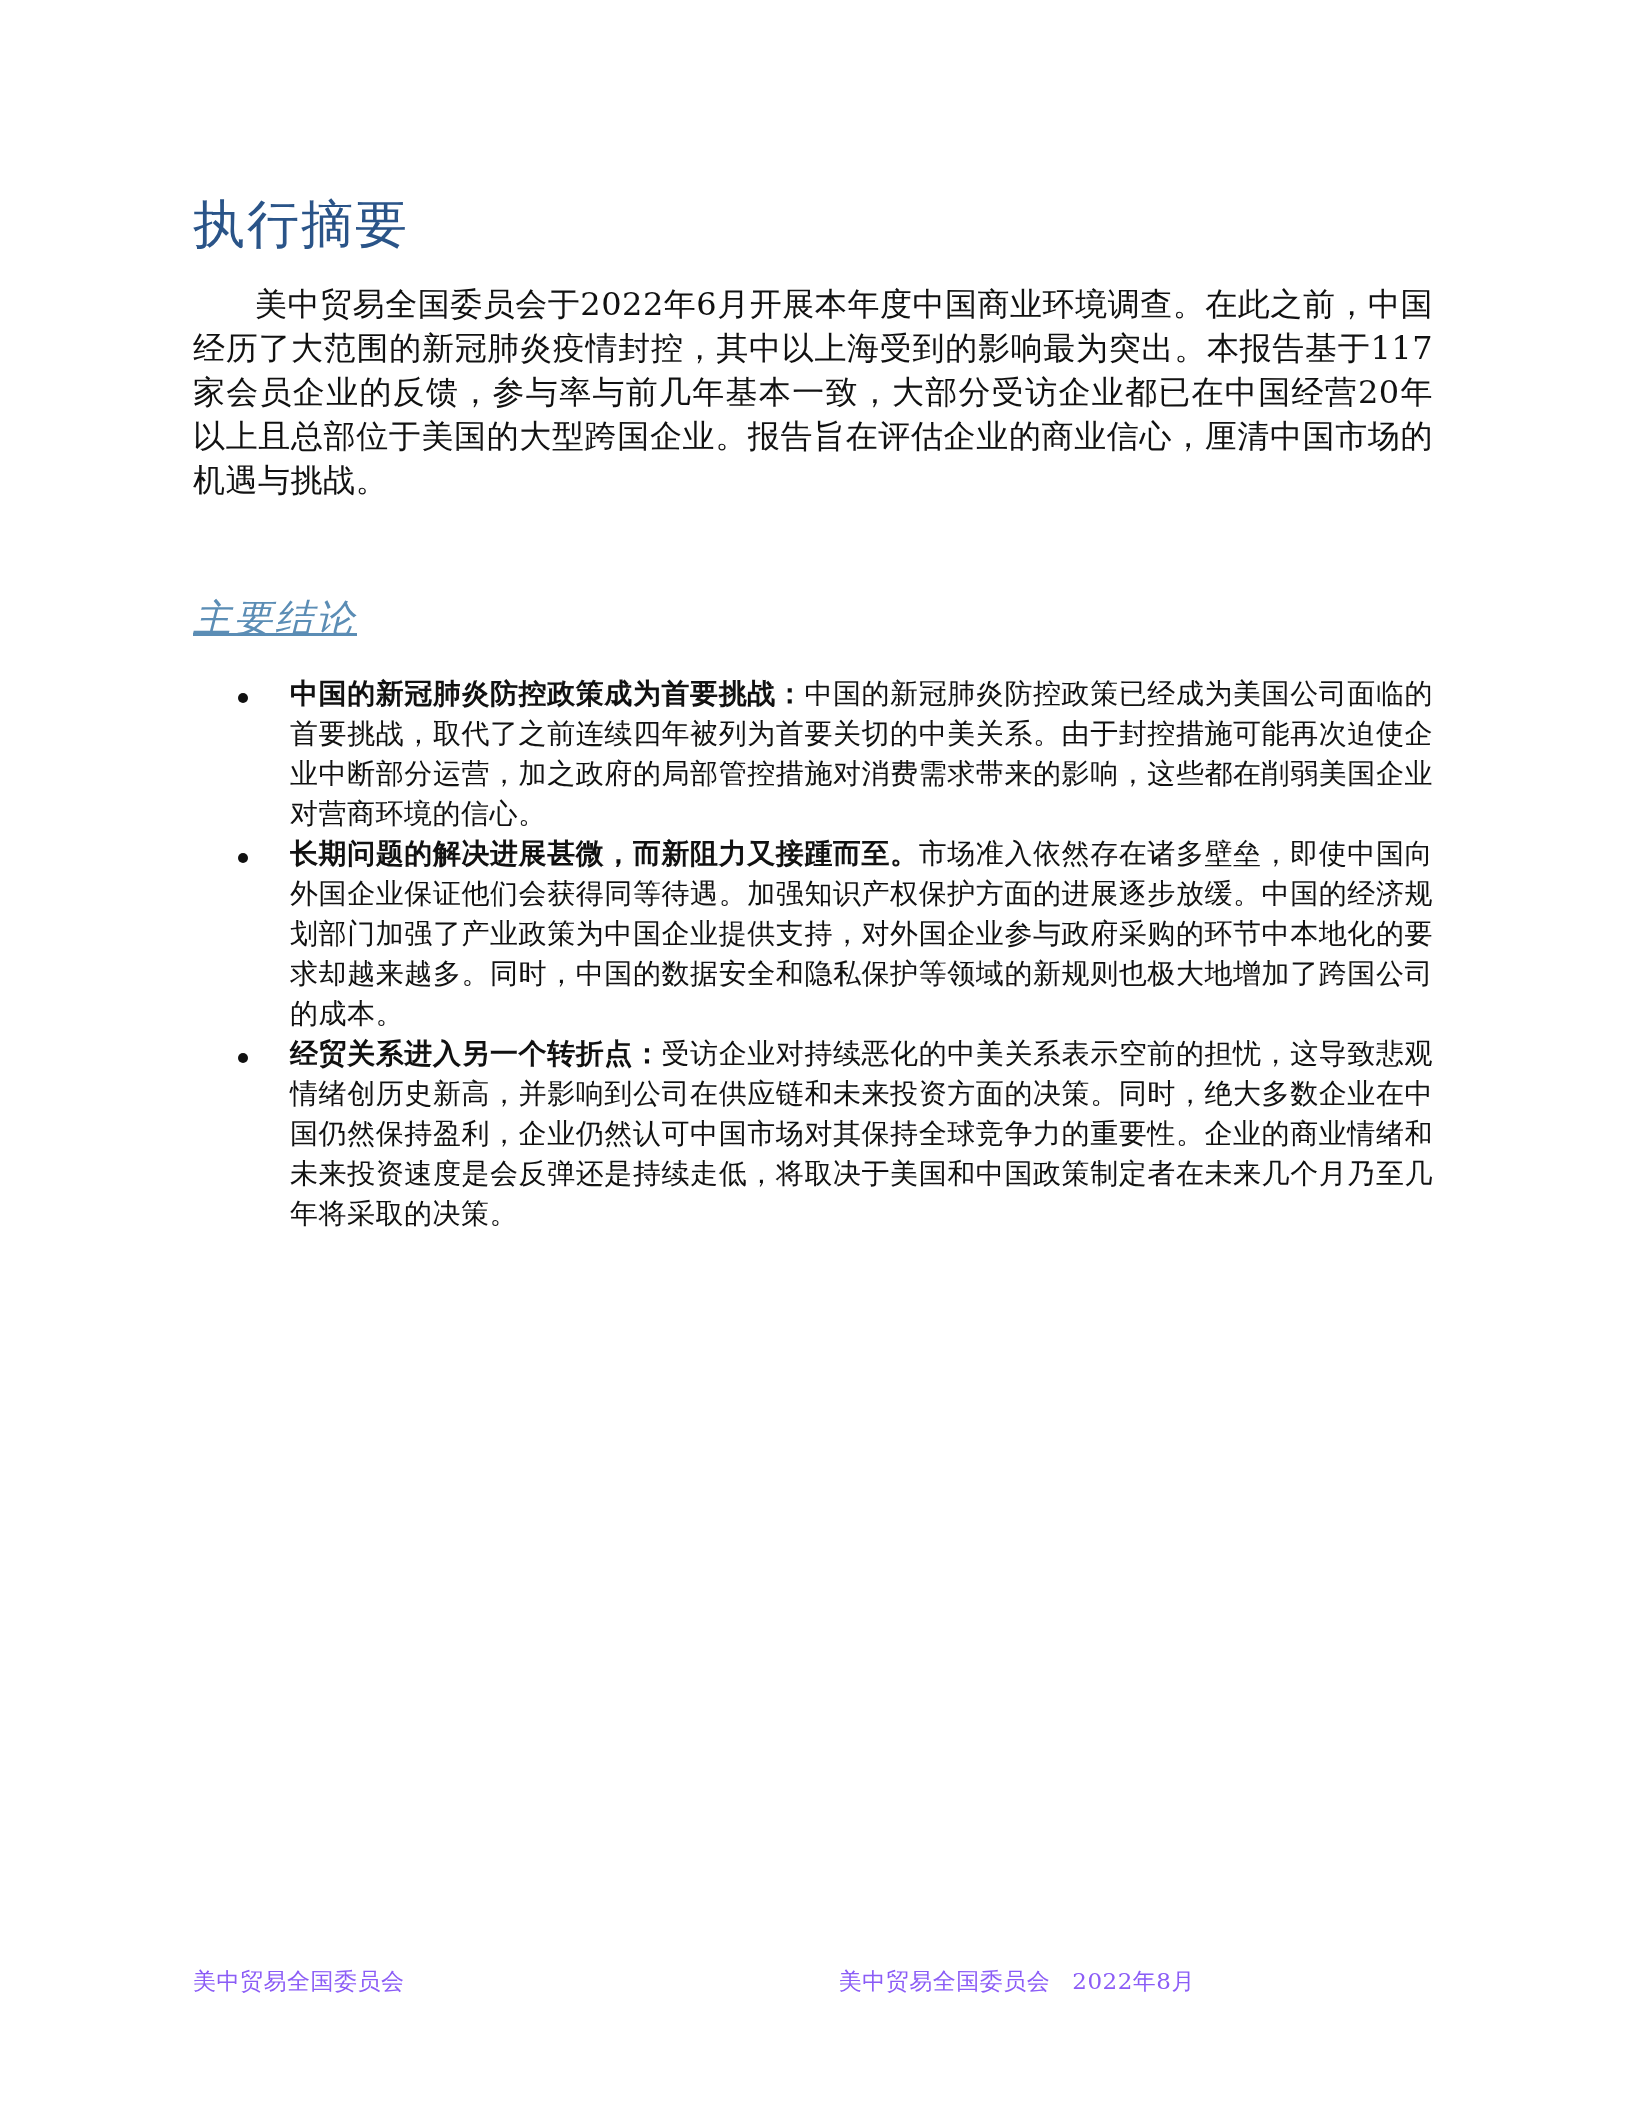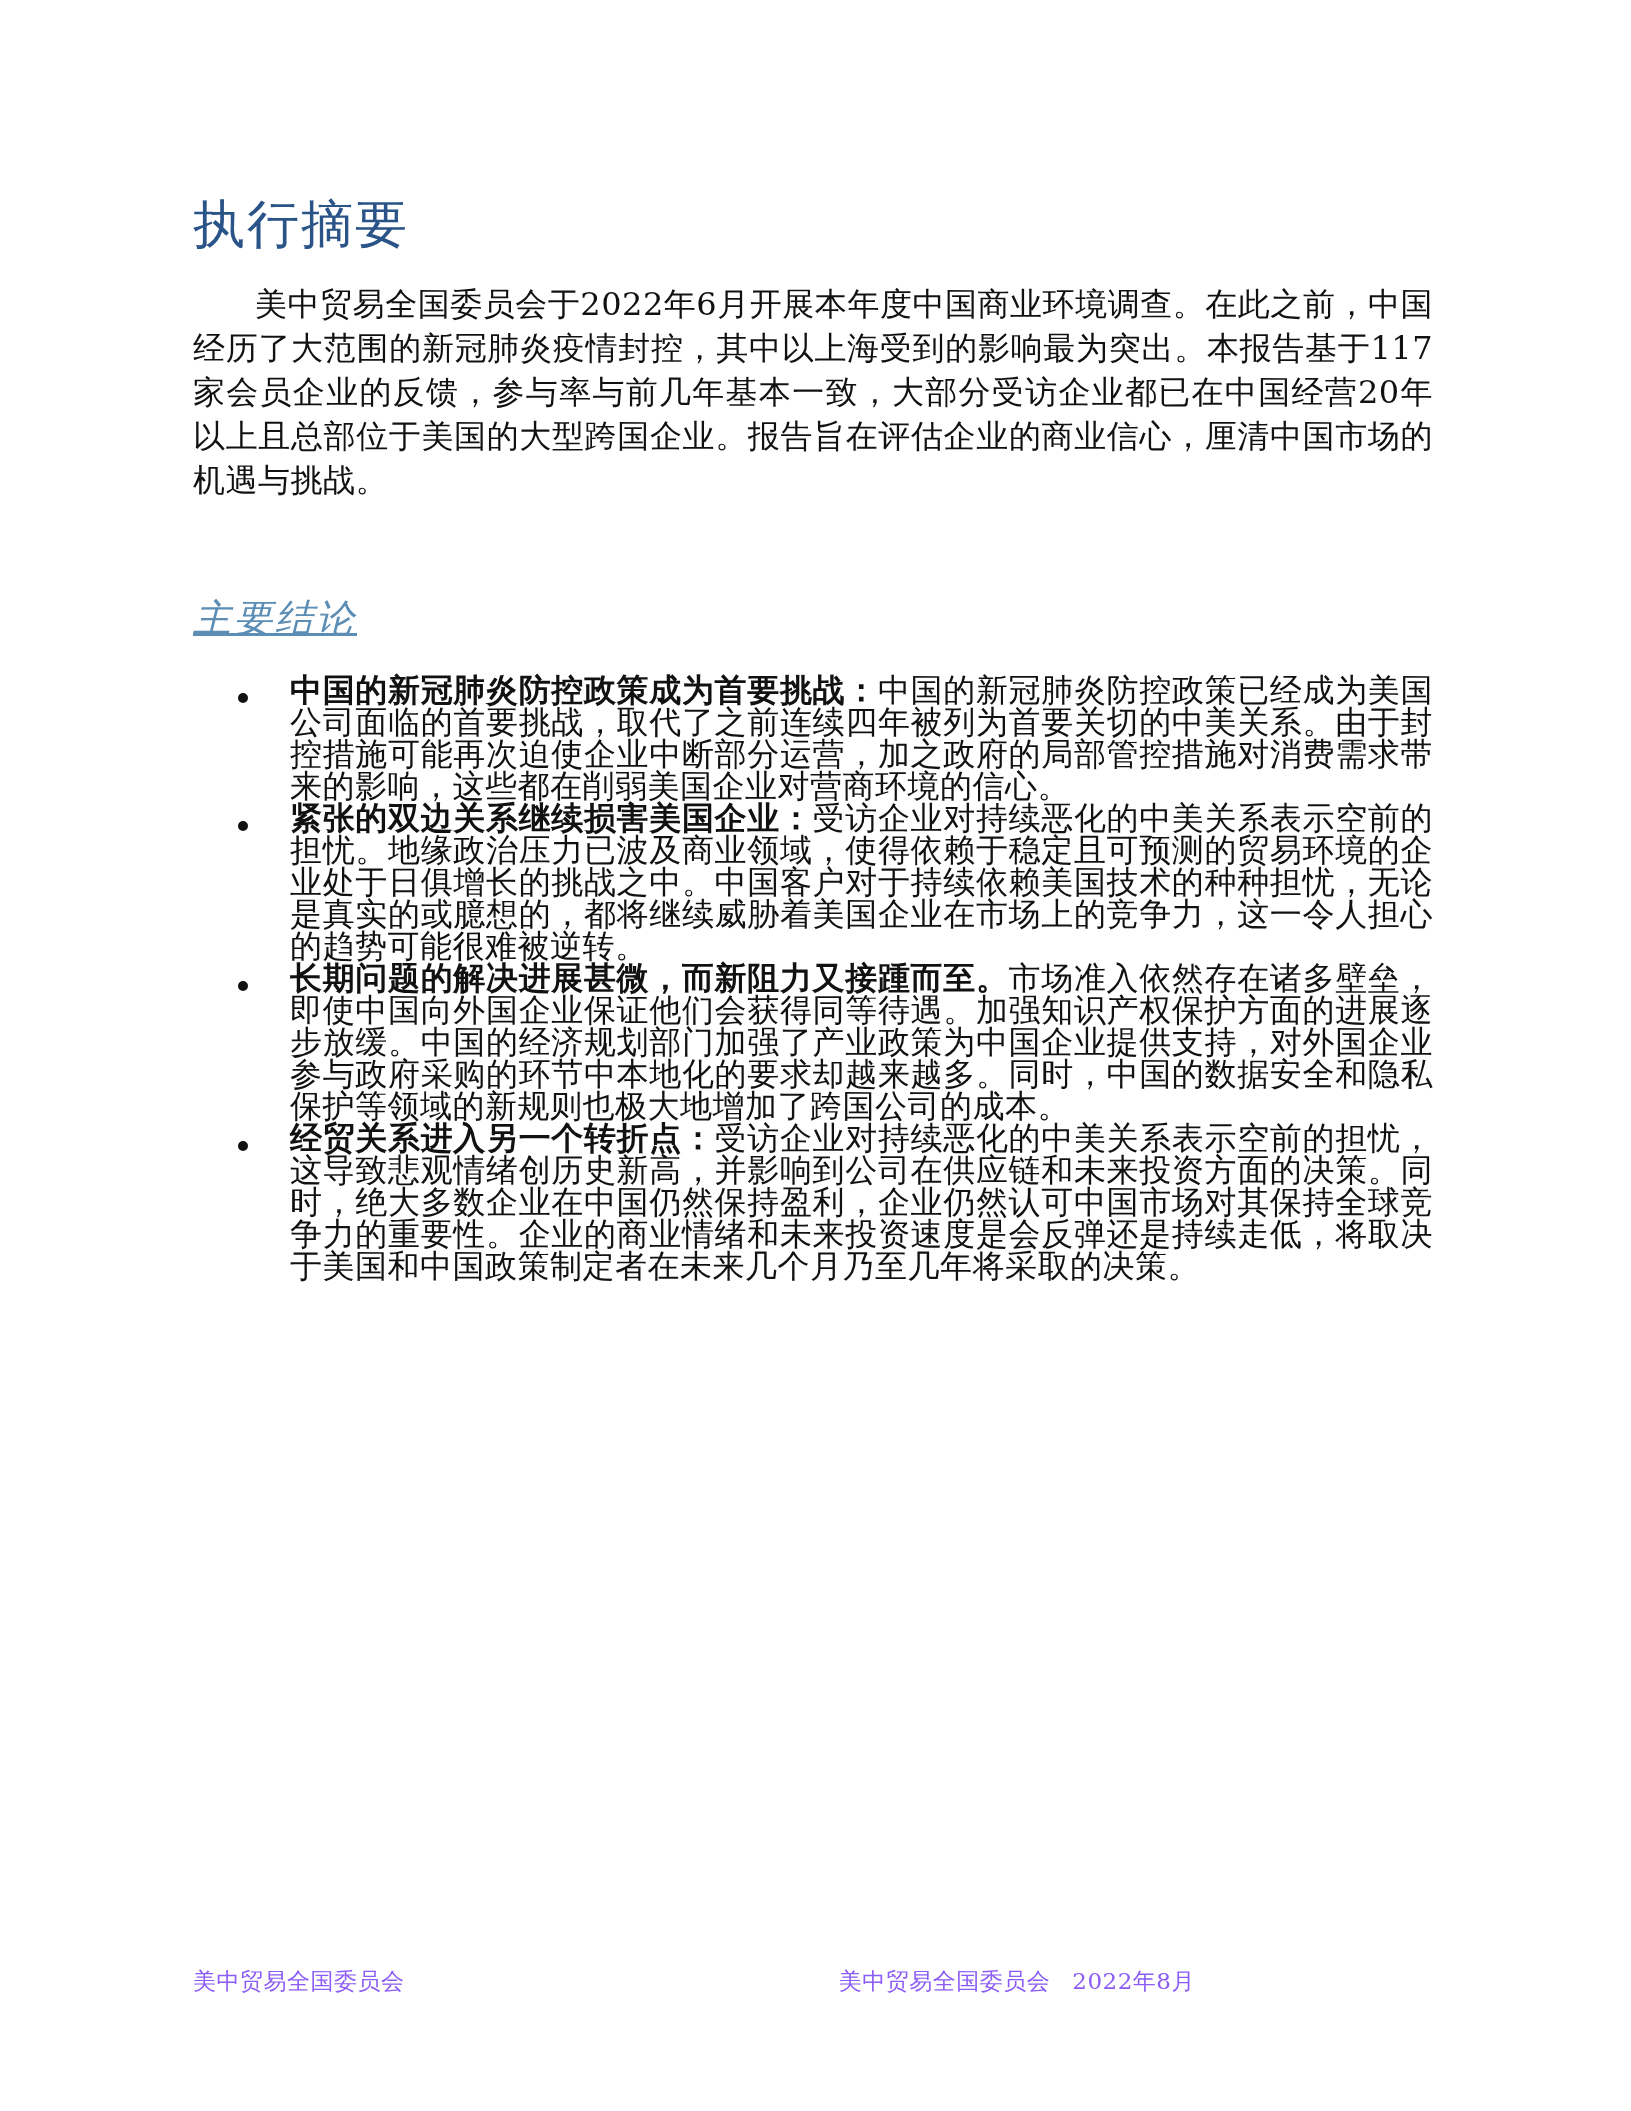--- a/index.html
+++ b/index.html
@@ -61,22 +61,22 @@
       left: 228px;
       top: 674px;
       width: 1205px;
       margin: 0;
       padding: 0;
       list-style: none;
     }
     .finding {
       position: relative;
       padding-left: 62px;
-      font-size: 32px;
-      line-height: 32px;
+      font-size: 28px;
+      line-height: 40px;
       text-align: justify;
       letter-spacing: 0.5px;
       margin: 0;
     }
     .bullet {
       position: absolute;
       left: 10px;
       top: 19px;
       width: 10px;
       height: 10px;
@@ -109,24 +109,20 @@
 
   <h2 class="subtitle">主要结论</h2>
 
   <ul class="findings">
     <li class="finding">
       <span class="bullet"></span>
       <span class="finding-head">中国的新冠肺炎防控政策成为首要挑战：</span><span class="finding-body">中国的新冠肺炎防控政策已经成为美国公司面临的首要挑战，取代了之前连续四年被列为首要关切的中美关系。由于封控措施可能再次迫使企业中断部分运营，加之政府的局部管控措施对消费需求带来的影响，这些都在削弱美国企业对营商环境的信心。</span>
     </li>
     <li class="finding">
       <span class="bullet"></span>
-      <span class="finding-head">紧张的双边关系继续损害美国企业：</span><span class="finding-body">受访企业对持续恶化的中美关系表示空前的担忧。地缘政治压力已波及商业领域，使得依赖于稳定且可预测的贸易环境的企业处于日俱增长的挑战之中。中国客户对于持续依赖美国技术的种种担忧，无论是真实的或臆想的，都将继续威胁着美国企业在市场上的竞争力，这一令人担心的趋势可能很难被逆转。</span>
-    </li>
-    <li class="finding">
-      <span class="bullet"></span>
       <span class="finding-head">长期问题的解决进展甚微，而新阻力又接踵而至。</span><span class="finding-body">市场准入依然存在诸多壁垒，即使中国向外国企业保证他们会获得同等待遇。加强知识产权保护方面的进展逐步放缓。中国的经济规划部门加强了产业政策为中国企业提供支持，对外国企业参与政府采购的环节中本地化的要求却越来越多。同时，中国的数据安全和隐私保护等领域的新规则也极大地增加了跨国公司的成本。</span>
     </li>
     <li class="finding">
       <span class="bullet"></span>
       <span class="finding-head">经贸关系进入另一个转折点：</span><span class="finding-body">受访企业对持续恶化的中美关系表示空前的担忧，这导致悲观情绪创历史新高，并影响到公司在供应链和未来投资方面的决策。同时，绝大多数企业在中国仍然保持盈利，企业仍然认可中国市场对其保持全球竞争力的重要性。企业的商业情绪和未来投资速度是会反弹还是持续走低，将取决于美国和中国政策制定者在未来几个月乃至几年将采取的决策。</span>
     </li>
   </ul>
 
   <div class="footer footer-left">美中贸易全国委员会</div>
   <div class="footer footer-right">

